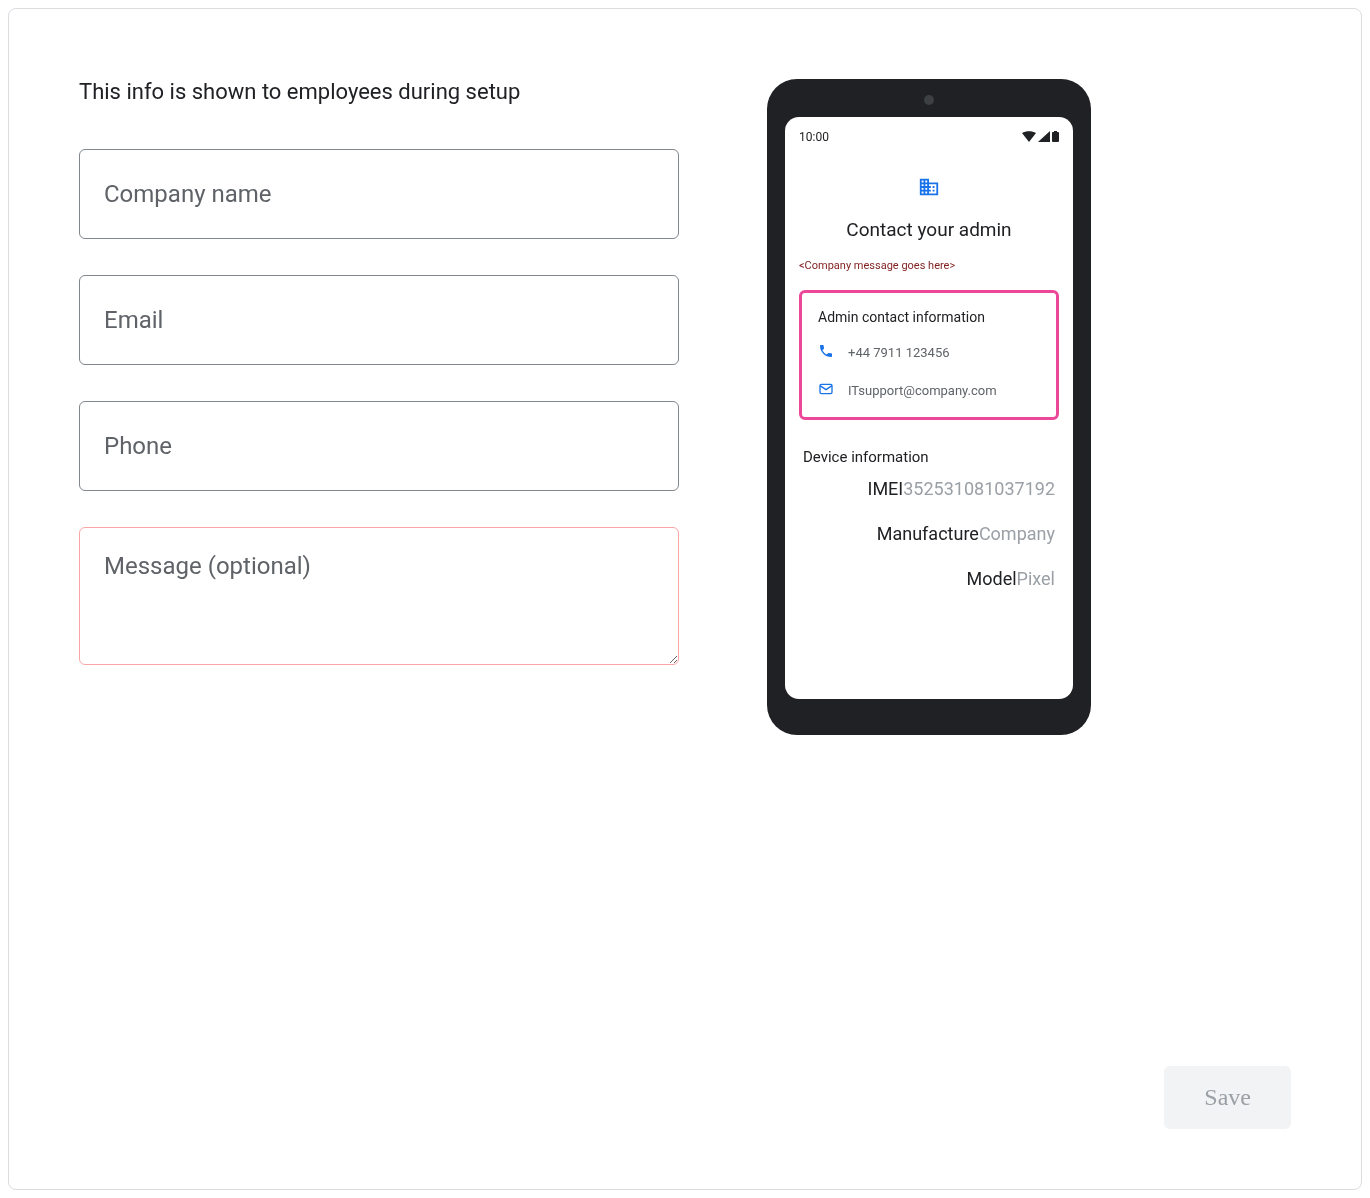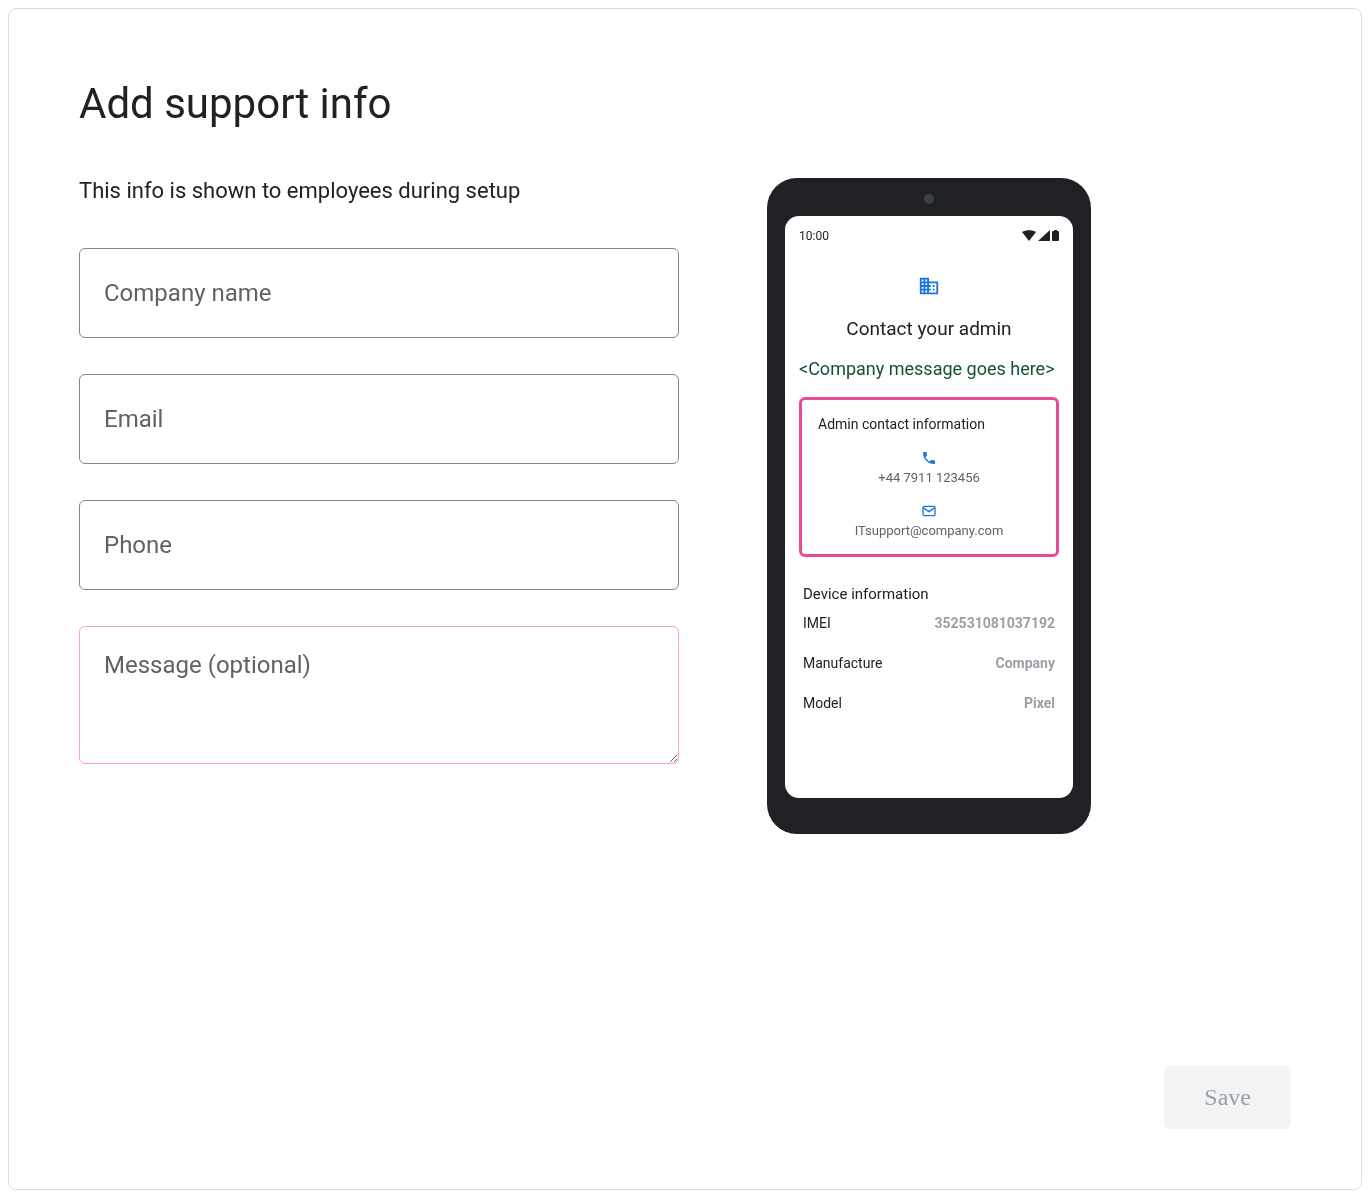--- a/index.html
+++ b/index.html
@@ -133,42 +133,42 @@
     .building-icon {
       margin-bottom: 16px;
     }
     .phone-heading {
       font-size: 19px;
       color: #202124;
       font-weight: 400;
       margin-bottom: 18px;
     }
     .company-msg {
-      font-size: 18px;
-      color: #14532d;
+      font-size: 11px;
+      color: #7f1d1d;
       align-self: flex-start;
       margin-bottom: 18px;
     }
     .admin-card {
       border: 3px solid #ec4899;
       border-radius: 6px;
       width: 100%;
       padding: 16px;
       margin-bottom: 28px;
     }
     .admin-title {
       font-size: 14px;
       color: #202124;
       margin-bottom: 18px;
     }
     .contact-row {
       display: flex;
       align-items: center;
-      margin-bottom: 18px;
-      flex-direction: column;
+      gap: 14px;
+      margin-bottom: 18px;
     }
     .contact-row:last-child {
       margin-bottom: 0;
     }
     .contact-text {
       font-size: 13px;
       color: #5f6368;
     }
     .device-section {
       width: 100%;
@@ -180,37 +180,35 @@
       margin-bottom: 12px;
     }
     .device-desc {
       font-size: 12px;
       color: #9aa0a6;
       margin-bottom: 26px;
       line-height: 1.4;
     }
     .device-row {
       display: flex;
-      justify-content: space-between;
-      font-size: 14px;
+      justify-content: flex-end;
+      font-size: 18px;
       margin-bottom: 24px;
     }
     .device-label {
       color: #202124;
     }
     .device-value {
       color: #9aa0a6;
-      font-weight: bold;
     }
   </style>
 </head>
 <body>
 
 <div class="container">
-  <h1 class="page-title">Add support info</h1>
 
   <div class="columns">
     <div class="left-col">
       <p class="subtitle">This info is shown to employees during setup</p>
 
       <input type="text" class="input-field" placeholder="Company name" style="">
 
       <input type="text" class="input-field" placeholder="Email" style="">
 
       <input type="text" class="input-field" placeholder="Phone" style="">

